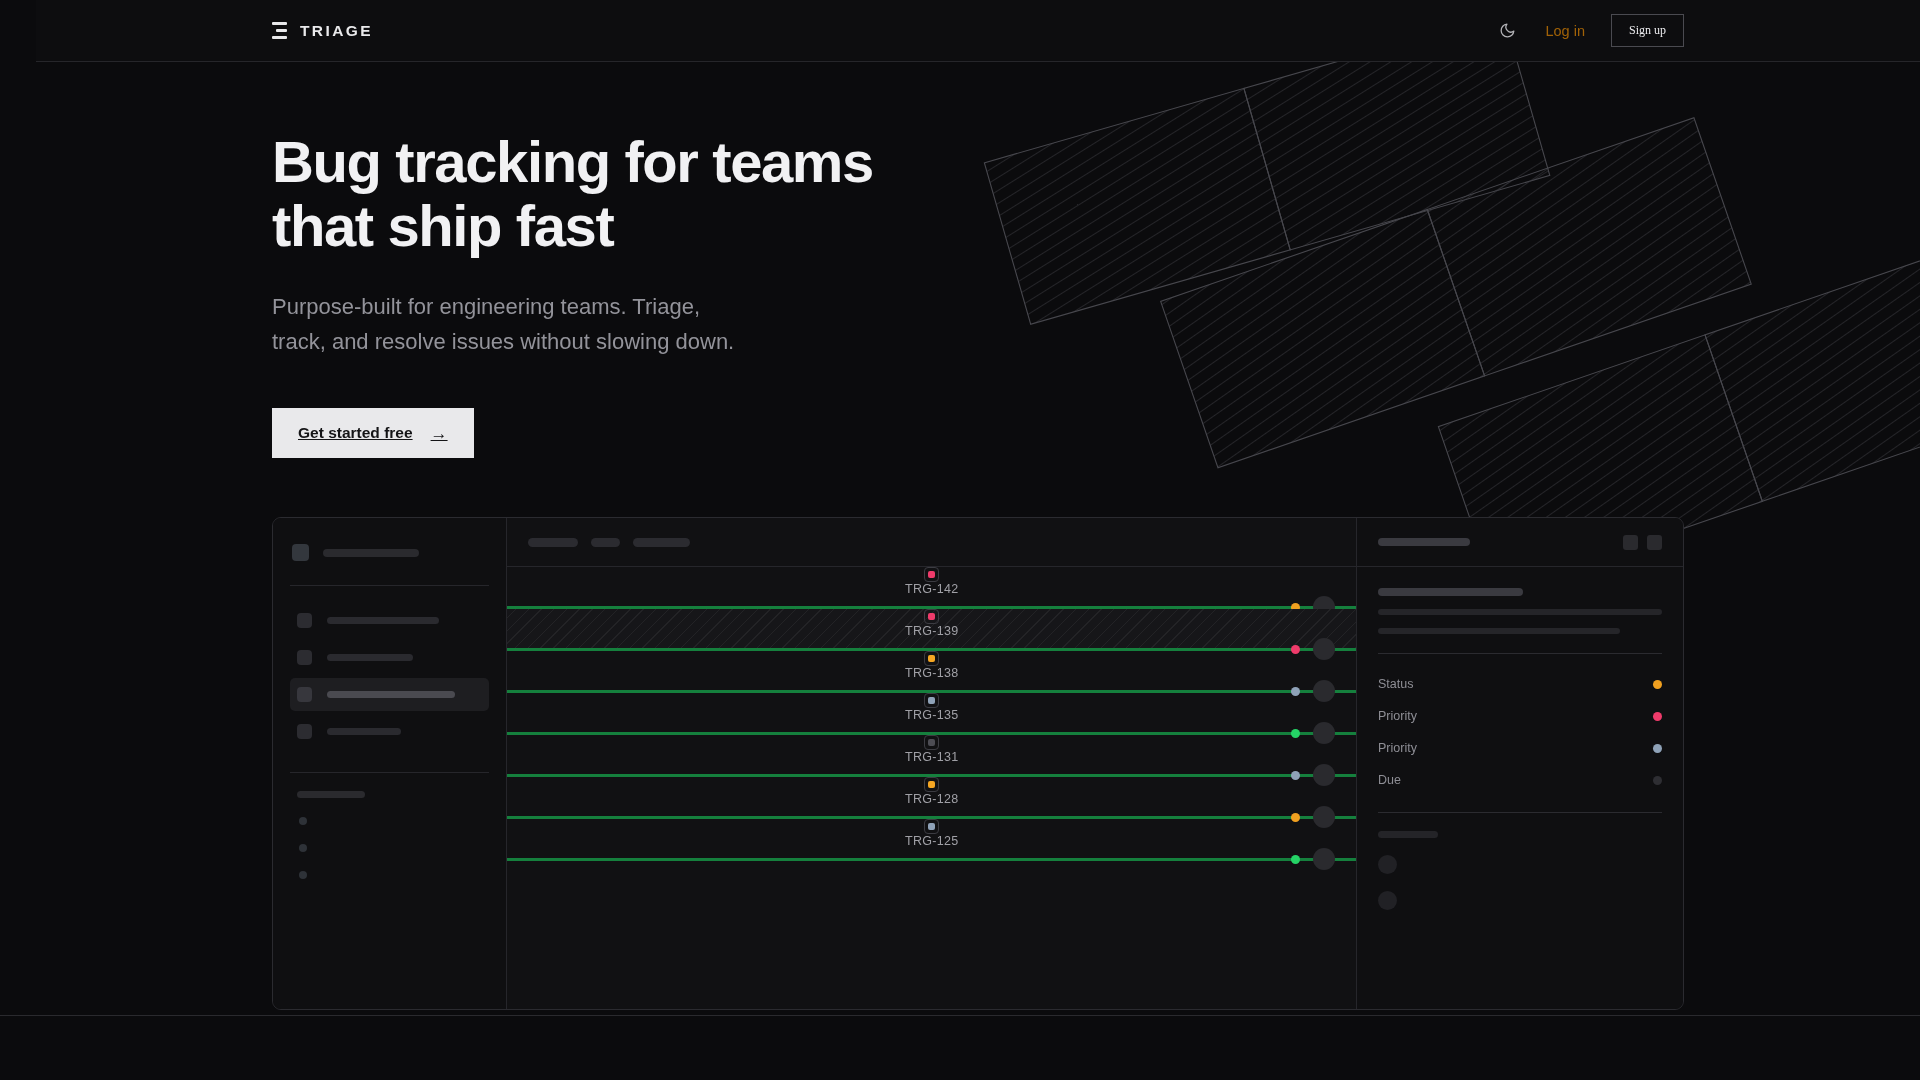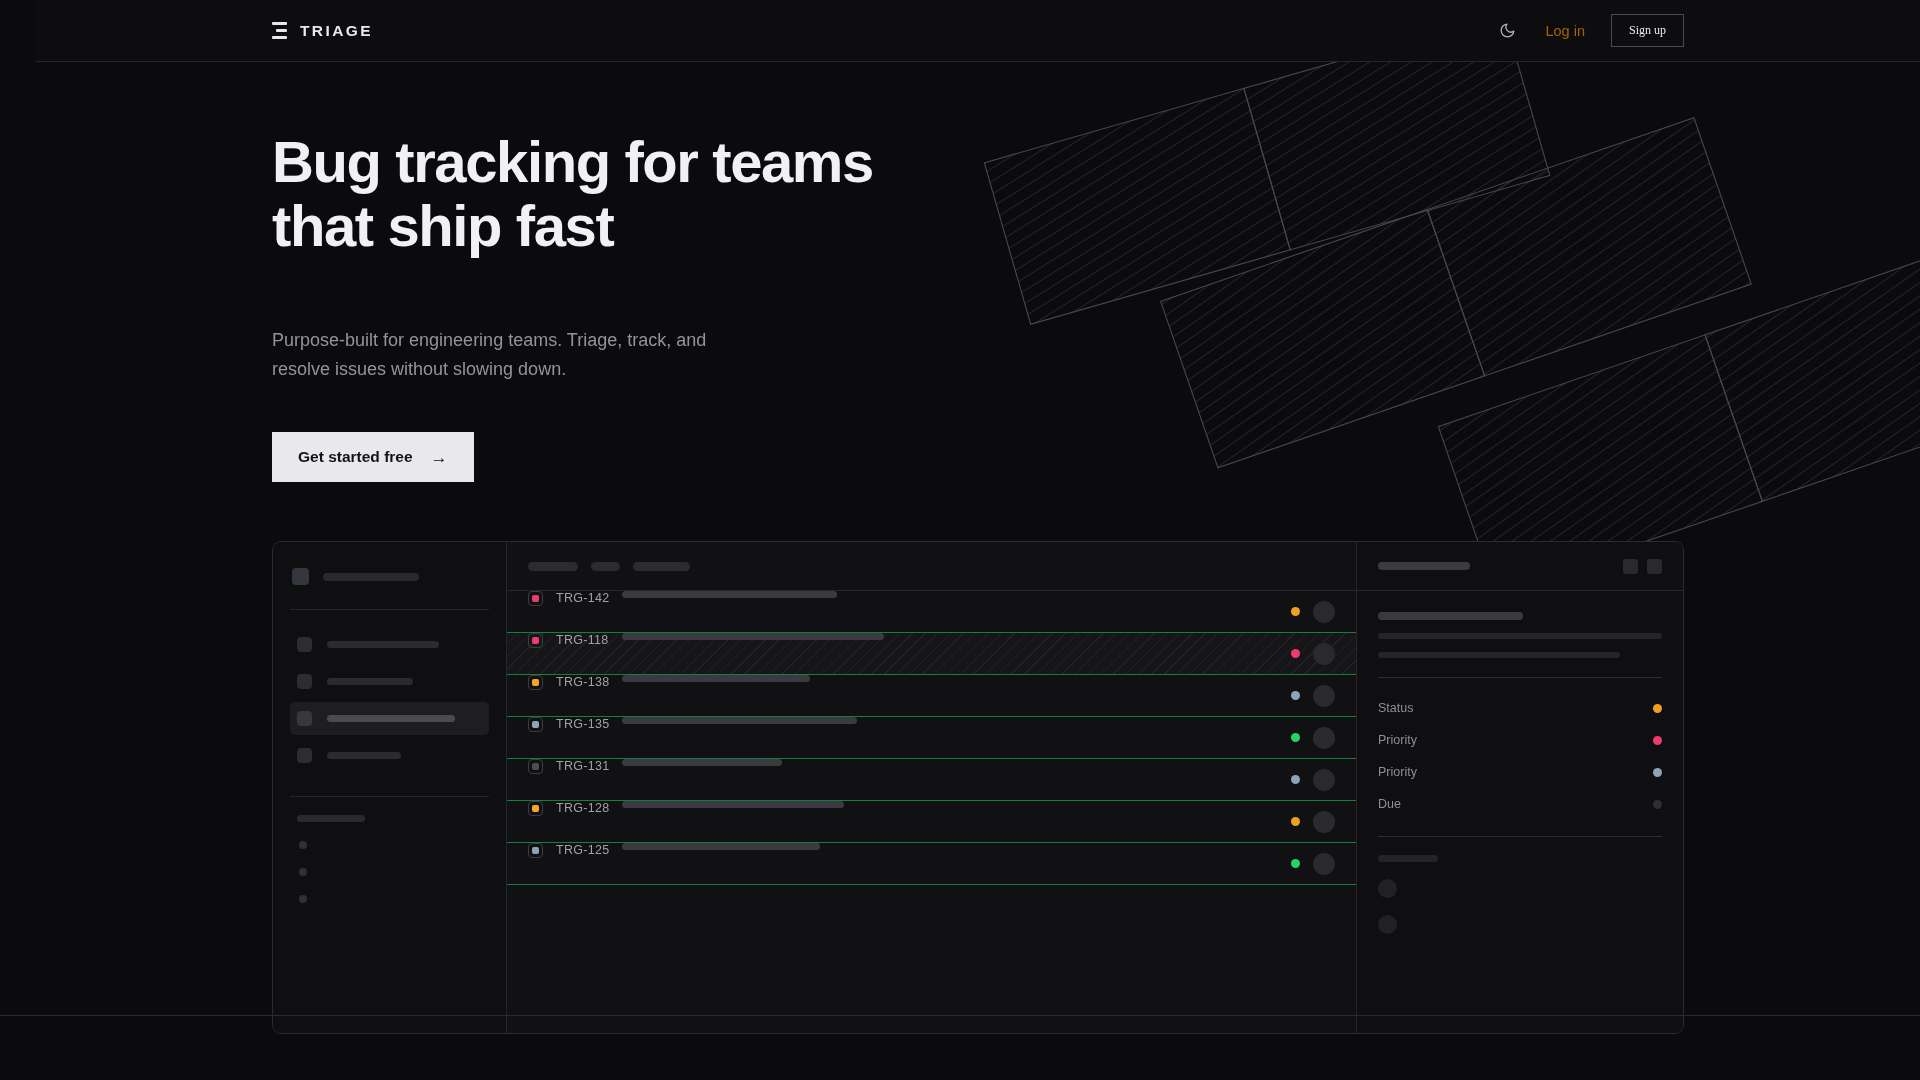--- a/index.html
+++ b/index.html
@@ -111,39 +111,40 @@
   }
   .hero h1 {
     color: #f1f1f3;
     font-size: 58px;
     line-height: 1.11;
     font-weight: bold;
     letter-spacing: -1.4px;
     max-width: 800px;
   }
   .hero p {
-    margin-top: 67px;
+    margin-top: 30px;
     color: #93939a;
-    font-size: 18px;
+    font-size: 22px;
     line-height: 1.62;
     max-width: 480px;
   }
   .cta {
     margin-top: 48px;
     display: inline-flex;
     align-items: center;
     gap: 18px;
     background: #e9e9eb;
     color: #141416;
     font-size: 15.5px;
     font-weight: bold;
     padding: 16px 26px;
     border: none;
     cursor: pointer;
     font-family: "Liberation Sans", sans-serif;
+    text-decoration: underline;
   }
   .cta .arrow { font-size: 17px; line-height: 1; }
 
   
   .mock {
     position: relative;
     z-index: 6;
     margin: 59px 236px 0 236px;
     height: 493px;
     border: 1px solid #2b2b30;
@@ -205,24 +206,26 @@
     align-items: center;
     gap: 13px;
     padding: 0 21px;
     flex: none;
   }
   .tb-pill { height: 9px; border-radius: 5px; background: #2b2b30; }
   .rows { flex: none; }
   .row {
     height: 42px;
     display: flex;
+    align-items: center;
     padding: 0 21px;
-    border-bottom: 1px solid #15803d;
+    border-bottom: 3px solid #15803d;
     position: relative;
     cursor: pointer;
+    flex-direction: column;
   }
   .row.hatched {
     background-color: #161619;
     background-image: repeating-linear-gradient(
       -45deg,
       rgba(255,255,255,0.055) 0px,
       rgba(255,255,255,0.055) 1px,
       transparent 1px,
       transparent 9px);
   }
@@ -414,21 +417,21 @@
             <span class="row-title" style="width:215px"></span>
             <span class="row-right">
               <span class="status-dot" style="background:#f0a020"></span>
               <span class="avatar"></span>
             </span>
           </div>
           <div class="row hatched">
             <span class="prio">
               <b style="background:#ef3b6b"></b>
             </span>
-            <span class="row-id">TRG-118</span>
+            <span class="row-id">TRG-139</span>
             <span class="row-title" style="width:262px"></span>
             <span class="row-right">
               <span class="status-dot" style="background:#ef3b6b"></span>
               <span class="avatar"></span>
             </span>
           </div>
           <div class="row">
             <span class="prio">
               <b style="background:#f5a623"></b>
             </span>

